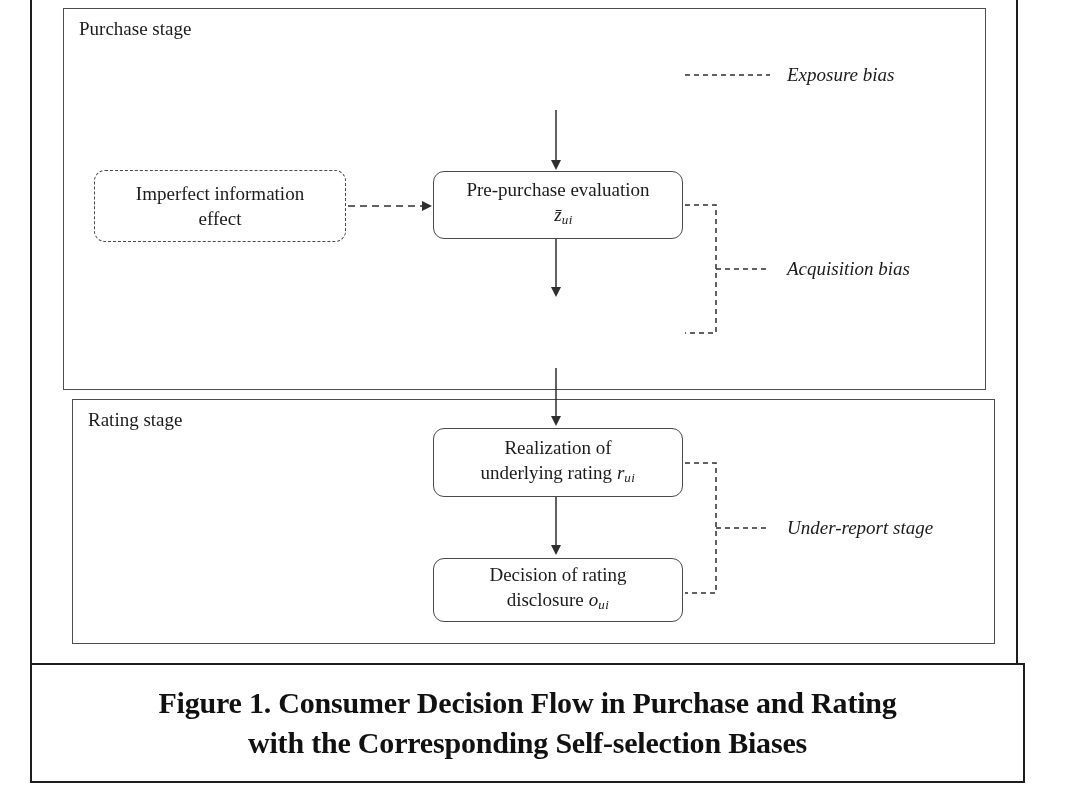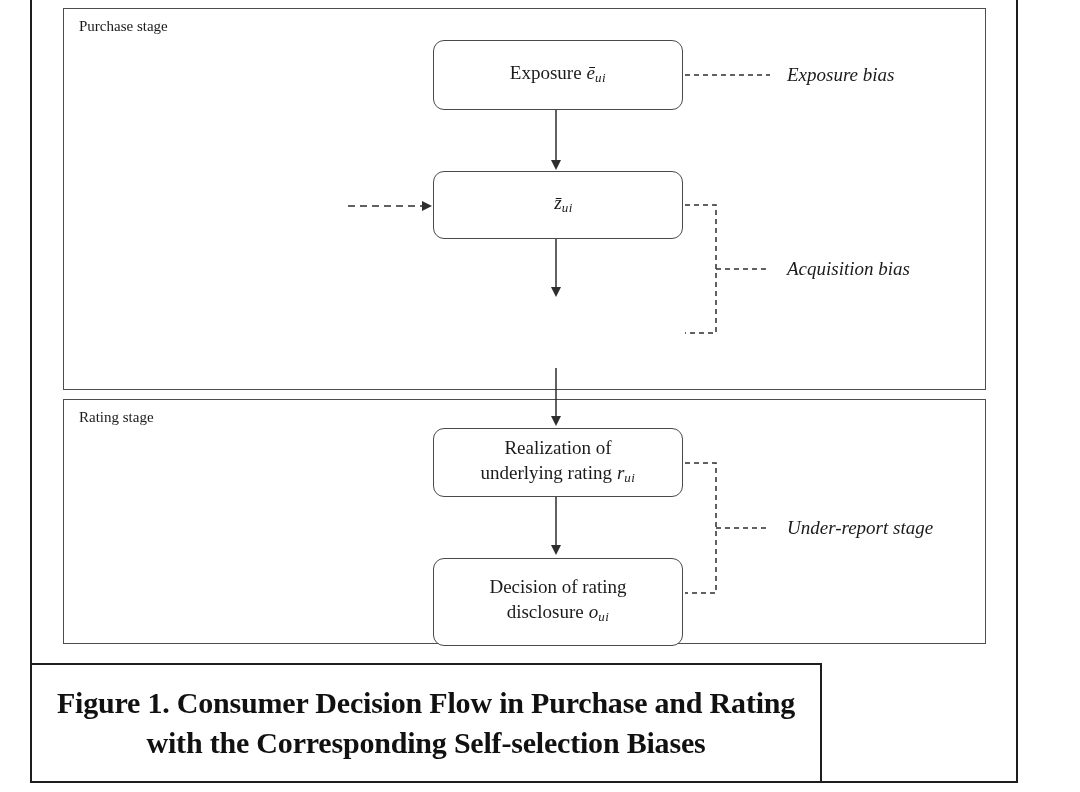--- a/index.html
+++ b/index.html
@@ -20,25 +20,25 @@
     box-sizing: border-box;
     background: #ffffff;
   }
   .stage-box {
     position: absolute;
     border: 1.5px solid #4d4d4d;
     box-sizing: border-box;
     background: #ffffff;
   }
   .stage-purchase { left: 63px; top: 8px; width: 923px; height: 382px; }
-  .stage-rating   { left: 63px; top: 399px; width: 923px; height: 245px; }
+  .stage-rating   { left: 72px; top: 399px; width: 923px; height: 245px; }
   .stage-label {
     position: absolute;
     left: 15px; top: 9px;
-    font-size: 15px;
+    font-size: 19px;
     color: #1b1b1b;
     white-space: nowrap;
     text-align: right;
   }
   .node {
     position: absolute;
     border: 1.5px solid #4a4a4a;
     border-radius: 11px;
     box-sizing: border-box;
     background: #ffffff;
@@ -50,21 +50,21 @@
     font-size: 19px;
     line-height: 25px;
     color: #1b1b1b;
   }
   .node.dashed { border: 1.6px dashed #4a4a4a; }
   .node-exposure   { left: 433px; top: 40px;  width: 250px; height: 70px; }
   .node-imperfect  { left: 94px;  top: 170px; width: 252px; height: 72px; }
   .node-prepurchase{ left: 433px; top: 171px; width: 250px; height: 68px; }
   .node-purchase   { left: 433px; top: 298px; width: 250px; height: 70px; }
   .node-realization{ left: 433px; top: 428px; width: 250px; height: 69px; }
-  .node-disclosure { left: 433px; top: 558px; width: 250px; height: 88px; }
+  .node-disclosure { left: 433px; top: 558px; width: 250px; height: 64px; }
   .sym { margin-left: 5px; font-style: italic; }
   .sym i { font-style: italic; }
   sub {
     font-size: 13px;
     font-style: italic;
     vertical-align: -0.25em;
     letter-spacing: 0.5px;
   }
   .bias-label {
     position: absolute;
@@ -82,21 +82,21 @@
   .bias-underreport { top: 516px; }
   .connectors {
     position: absolute;
     left: 0; top: 0;
     width: 1080px; height: 792px;
     pointer-events: none;
   }
   .caption-box {
     position: absolute;
     left: 30px; top: 663px;
-    width: 792px; height: 120px;
+    width: 995px; height: 120px;
     border: 2.5px solid #1e1e1e;
     box-sizing: border-box;
     background: #ffffff;
     display: flex;
     flex-direction: column;
     align-items: center;
     justify-content: center;
     gap: 2px;
   }
   .caption-line {
@@ -140,28 +140,28 @@
 
     <line x1="685" y1="75" x2="770" y2="75" stroke="#2e2e2e" stroke-width="1.5" stroke-dasharray="5 4"></line>
 
     <path d="M 685 205 H 716 V 333 H 685" fill="none" stroke="#2e2e2e" stroke-width="1.5" stroke-dasharray="5 4"></path>
     <line x1="716" y1="269" x2="770" y2="269" stroke="#2e2e2e" stroke-width="1.5" stroke-dasharray="5 4"></line>
 
     <path d="M 685 463 H 716 V 593 H 685" fill="none" stroke="#2e2e2e" stroke-width="1.5" stroke-dasharray="5 4"></path>
     <line x1="716" y1="528" x2="770" y2="528" stroke="#2e2e2e" stroke-width="1.5" stroke-dasharray="5 4"></line>
   </svg>
 
-  <div class="node node-exposure">
-    <div>
-      <span>Exposure</span><span class="sym"><i>ē</i><sub>ui</sub></span>
-    </div>
+
+  <div class="node dashed node-imperfect">
+    <div>Imperfect information</div>
+    <div>effect</div>
   </div>
 
-
   <div class="node node-prepurchase">
+    <div>Pre-purchase evaluation</div>
     <div>
       <span class="sym" style="margin-left:11px"><i>z̄</i><sub>ui</sub></span>
     </div>
   </div>
 
 
   <div class="node node-realization">
     <div>Realization of</div>
     <div>
       <span>underlying rating</span><span class="sym"><i>r</i><sub>ui</sub></span>

